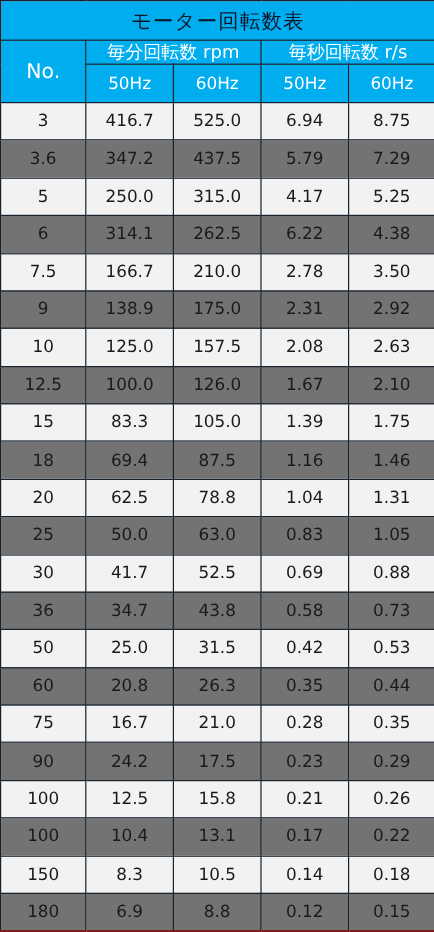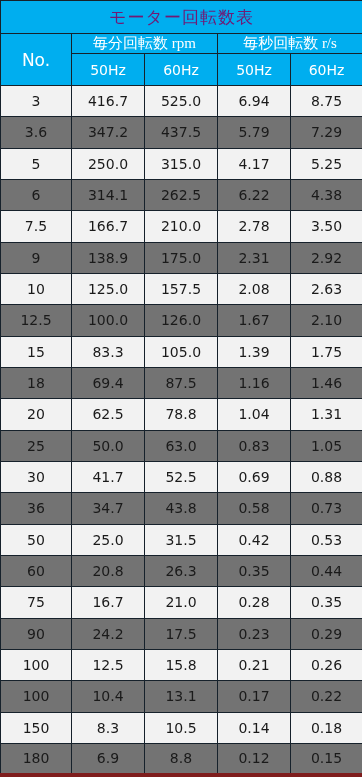--- a/index.html
+++ b/index.html
@@ -32,21 +32,21 @@
     margin: 0;
     text-align: center;
     vertical-align: middle;
     border: 1px solid #16212b;
     font-weight: normal;
   }
 
   
   .title-cell {
     background: #00AEEF;
-    color: #701a75;
+    color: #0f172a;
     font-size: 17px;
     font-weight: bold;
     letter-spacing: 1px;
     height: 33px;
     border-top: 2px solid #16212b;
     border-left: 2px solid #16212b;
     border-right: 2px solid #16212b;
     border-bottom: 2px solid #16212b;
   }
 
@@ -57,21 +57,20 @@
     font-size: 15px;
     font-weight: bold;
   }
   .hdr-no {
     font-size: 17px;
     border-left: 2px solid #16212b;
     border-bottom: 2px solid #16212b;
   }
   .hdr-group {
     font-size: 15px;
-    font-family: Liberation Serif, serif;
   }
   .hdr-group-right {
     border-right: 2px solid #16212b;
   }
   .hdr-sub {
     font-size: 14px;
     height: 32px;
     border-bottom: 2px solid #16212b;
   }
   .hdr-sub-right {
@@ -97,21 +96,21 @@
   }
   td.c-no {
     font-weight: bold;
     font-size: 14px;
     border-left: 2px solid #16212b;
   }
   td.c-last {
     border-right: 2px solid #16212b;
   }
   tbody tr:last-child td {
-    border-bottom: 4px solid #7f1d1d;
+    border-bottom: 2px solid #7f1d1d;
   }
 </style>
 </head>
 <body>
 
 <div id="table-root">
   <table class="rpm-table">
     <colgroup>
       <col style="width:71px">
       <col style="width:73px">

